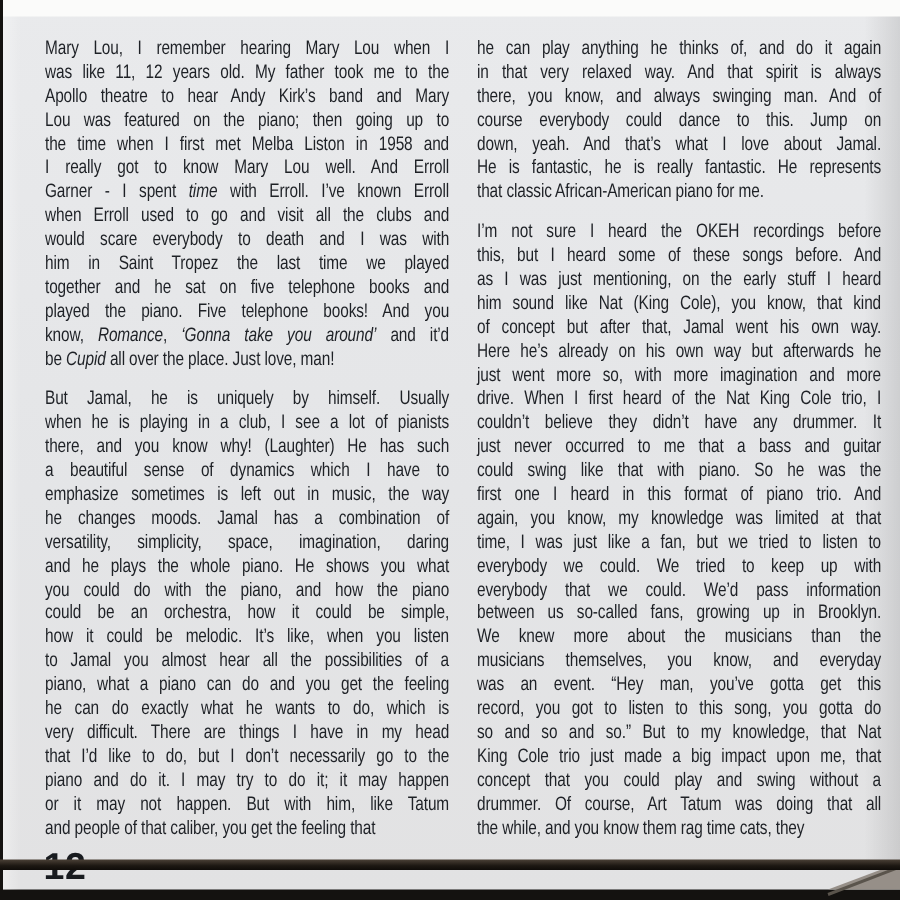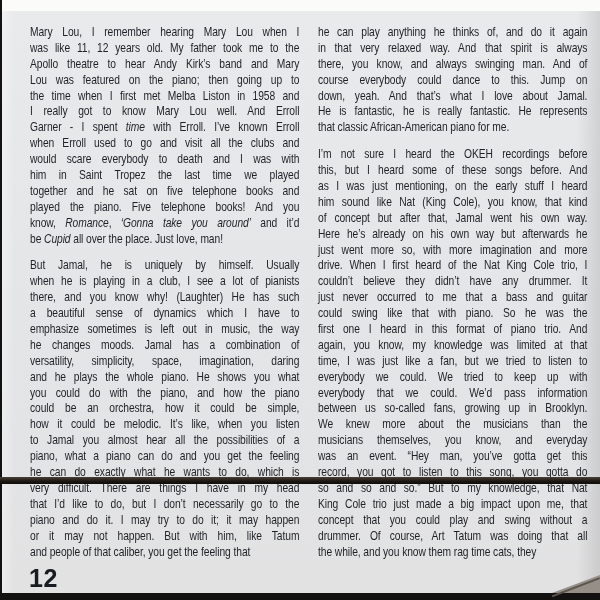--- a/index.html
+++ b/index.html
@@ -2,21 +2,21 @@
 <html><head>
 <meta charset="utf-8">
 <style>
   html, body { margin: 0; padding: 0; }
   body {
     width: 600px; height: 600px;
     font-family: "Liberation Sans", sans-serif;
     background: #141210;
     overflow: hidden;
   }
-  .scan { position: relative; width: 600px; height: 484px; background: #141210; }
+  .scan { position: relative; width: 600px; height: 580px; background: #141210; }
 
   .page {
     position: absolute; left: 2px; top: 0; width: 598px; height: 593px;
     background:
       linear-gradient(to right, rgba(255,255,255,0.35) 0, rgba(255,255,255,0) 12px),
       linear-gradient(to right, rgba(0,0,0,0) 96%, rgba(0,0,0,0.10) 100%),
       linear-gradient(to bottom, #e9eaec 0, #e4e5e7 55%, #e2e2e3 100%);
   }
   .top-strip {
     position: absolute; left: 0; top: 0; width: 100%; height: 11px;

